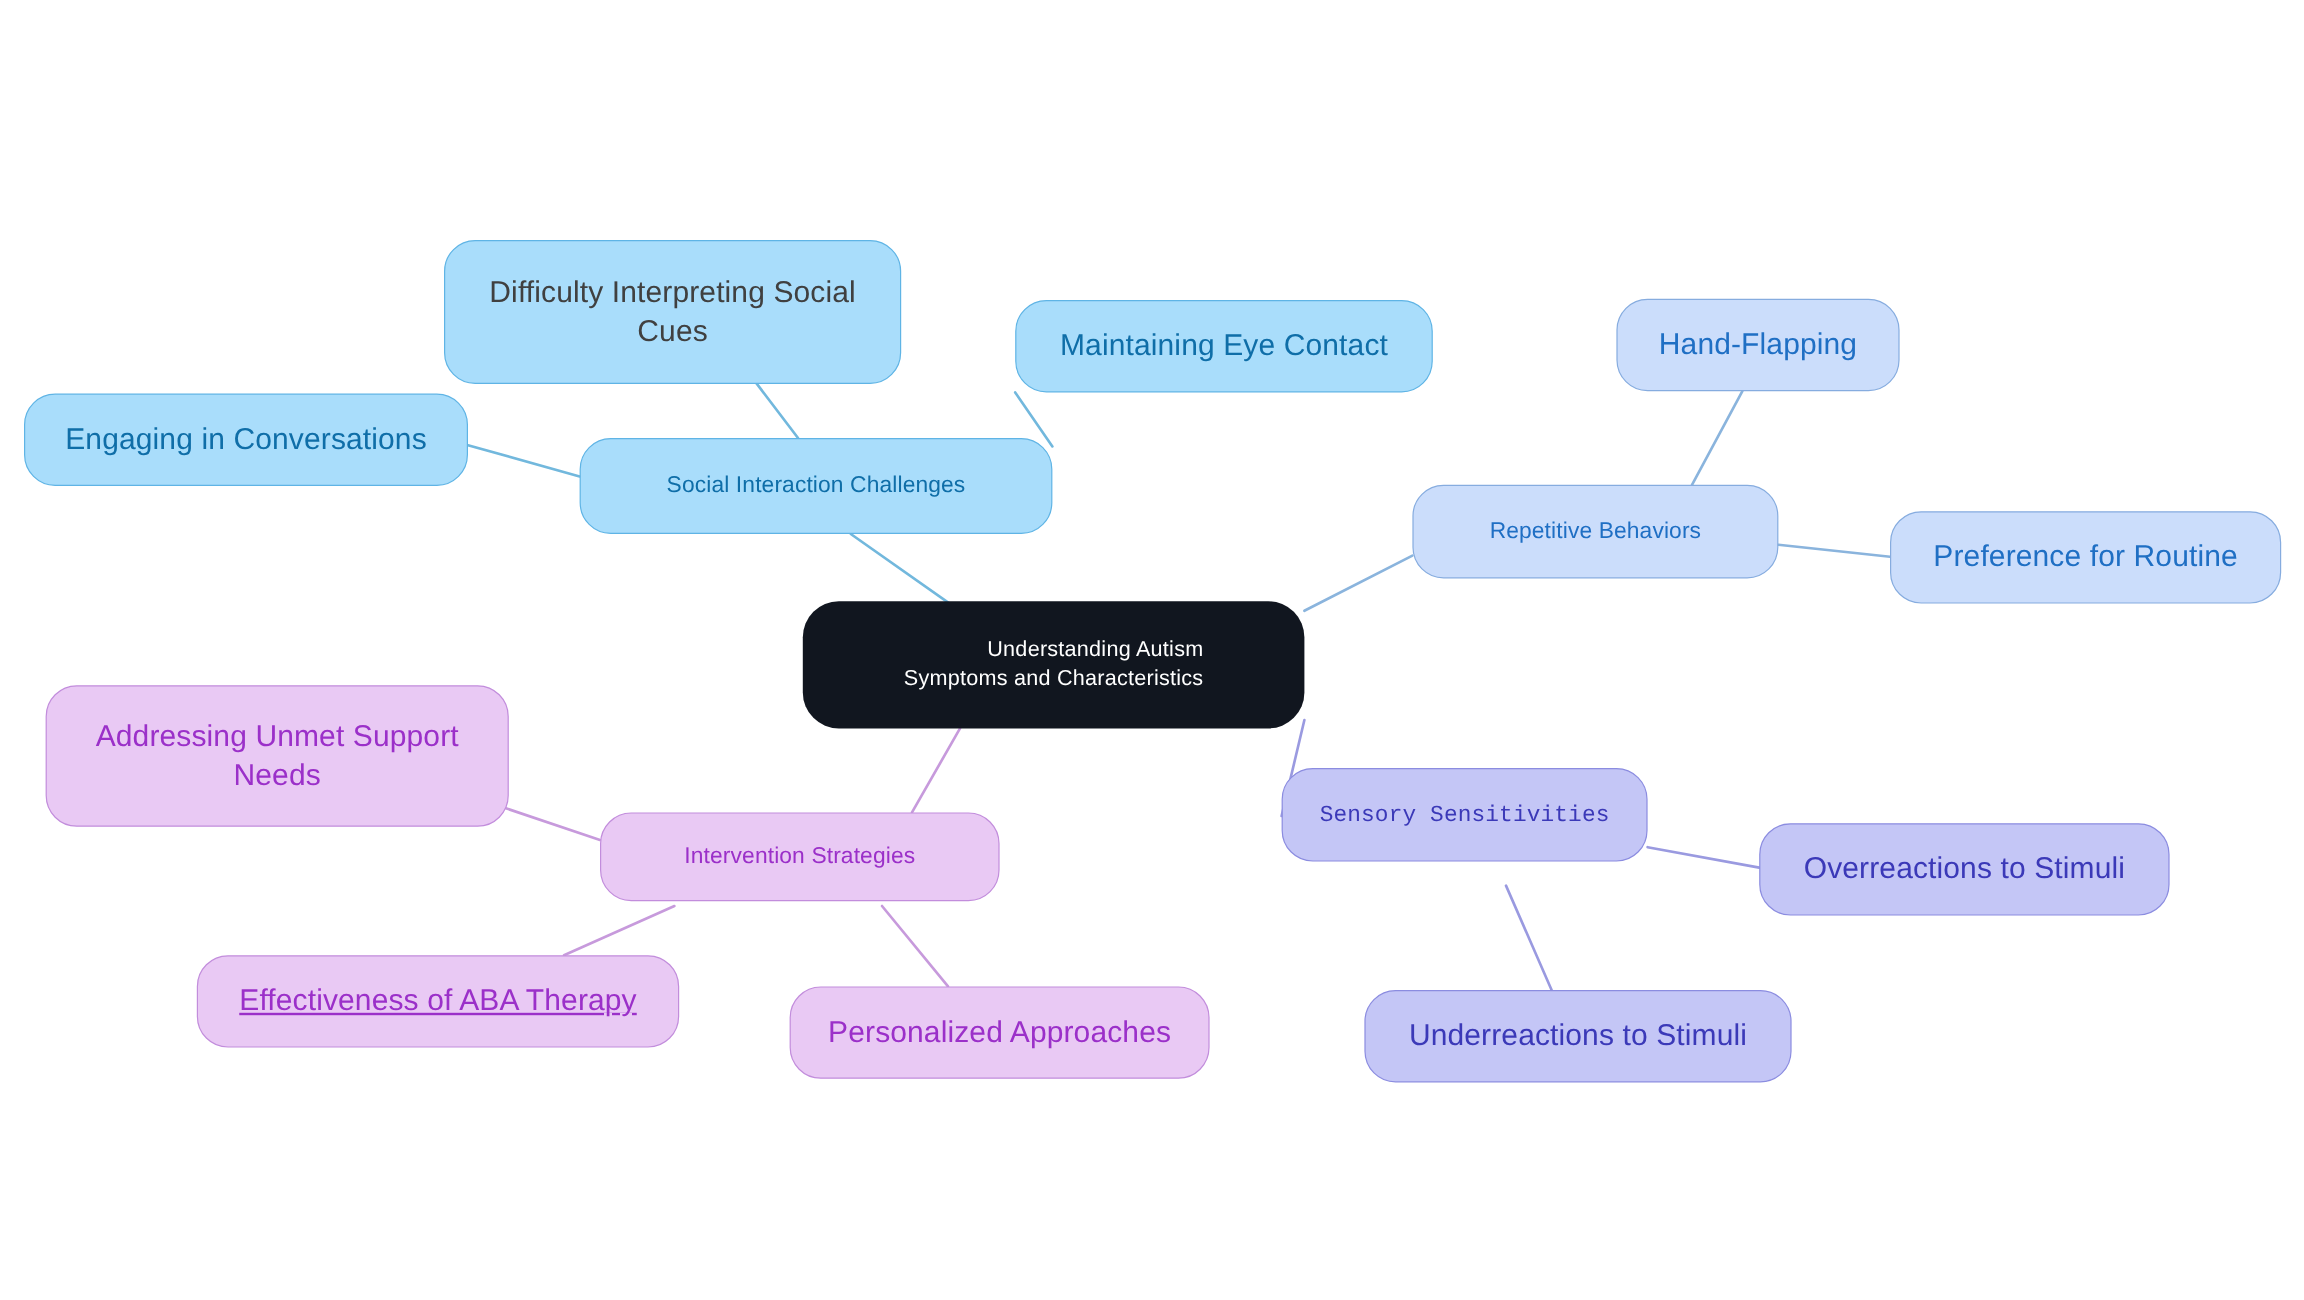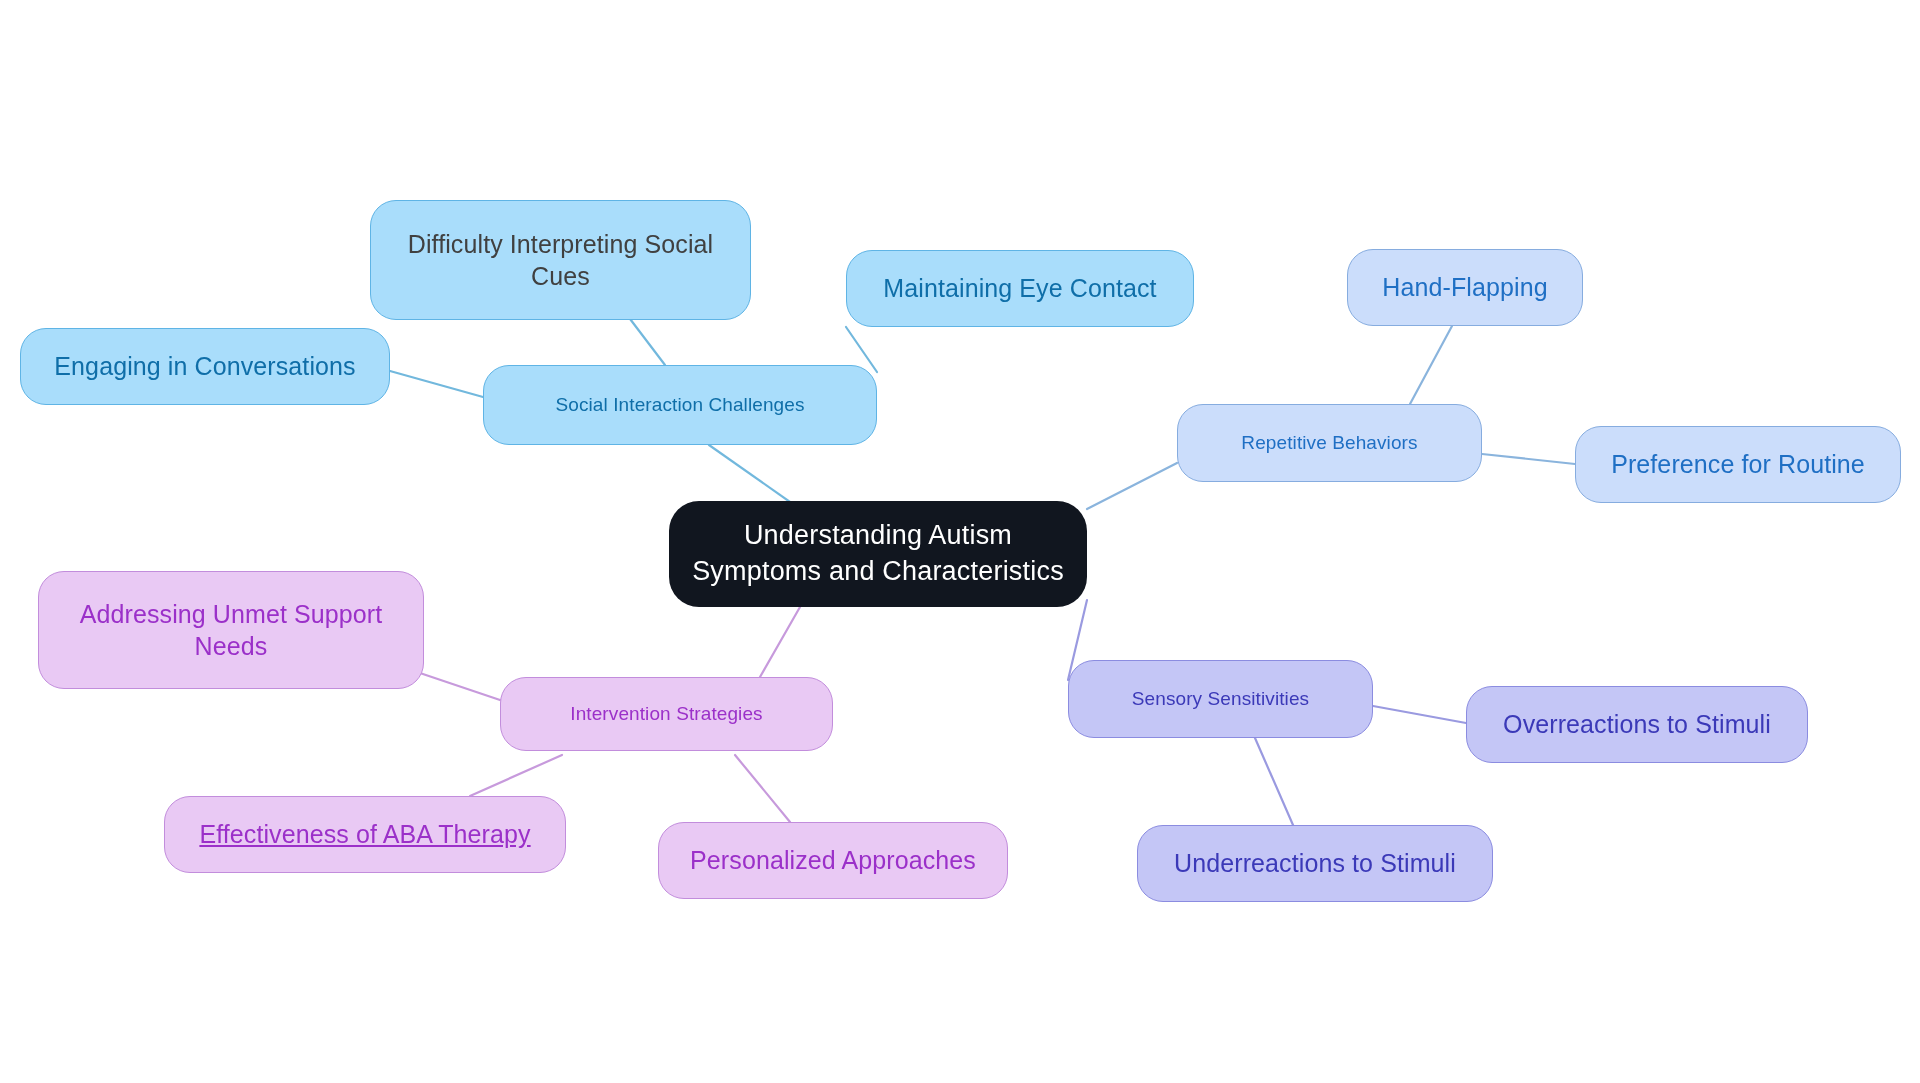--- a/index.html
+++ b/index.html
@@ -37,23 +37,24 @@
     border-style: solid;
     border-width: 1.6px;
     line-height: 1.3;
     padding: 6px 14px;
     white-space: pre-line;
     letter-spacing: 0.1px;
   }
   .node.root {
     border-radius: 30px;
     border-width: 0;
-    font-size: 27px;
+    font-size: 18px;
     letter-spacing: 0.2px;
     line-height: 1.32;
+    text-align: right;
   }
   .node.branch { font-size: 19px; }
   .node.leaf   { font-size: 25px; }
 </style>
 </head>
 <body>
 
 <div id="canvas" style="background: rgb(255, 255, 255);">
   <svg id="edges" viewBox="0 0 1920 1083">
       <line x1="800" y1="509" x2="709" y2="445" stroke="#72b8dd" stroke-width="2.2" stroke-linecap="round"></line>
@@ -73,21 +74,21 @@
     </svg>
   <div id="nodes">
       <div class="node root" style="left: 669px; top: 501px; width: 418px; height: 106px; background: rgb(17, 22, 31); border-color: rgb(17, 22, 31); color: rgb(255, 255, 255);"><span>Understanding Autism
 Symptoms and Characteristics</span></div>
       <div class="node branch" style="left: 483px; top: 365px; width: 394px; height: 80px; background: rgb(169, 221, 251); border-color: rgb(95, 180, 229); color: rgb(15, 110, 168);"><span>Social Interaction Challenges</span></div>
       <div class="node leaf" style="left: 370px; top: 164px; width: 381px; height: 120px; background: rgb(169, 221, 251); border-color: rgb(95, 180, 229); color: #404040; margin-top: 36px;"><span>Difficulty Interpreting Social
 Cues</span></div>
       <div class="node leaf" style="left: 846px; top: 250px; width: 348px; height: 77px; background: rgb(169, 221, 251); border-color: rgb(95, 180, 229); color: rgb(15, 110, 168);"><span>Maintaining Eye Contact</span></div>
       <div class="node leaf" style="left: 20px; top: 328px; width: 370px; height: 77px; background: rgb(169, 221, 251); border-color: rgb(95, 180, 229); color: rgb(15, 110, 168);"><span>Engaging in Conversations</span></div>
       <div class="node branch" style="left: 1177px; top: 404px; width: 305px; height: 78px; background: rgb(203, 221, 251); border-color: rgb(134, 172, 223); color: rgb(31, 111, 196);"><span>Repetitive Behaviors</span></div>
-      <div class="node branch" style="left: 1068px; top: 660px; width: 305px; height: 78px; background: rgb(196, 198, 246); border-color: rgb(139, 140, 224); color: rgb(59, 57, 184);"><span>Sensory Sensitivities</span></div>
+      <div class="node branch" style="left: 1068px; top: 640px; width: 305px; height: 78px; background: rgb(196, 198, 246); border-color: rgb(139, 140, 224); color: rgb(59, 57, 184); font-family: Liberation Mono, monospace;"><span>Sensory Sensitivities</span></div>
       <div class="node branch" style="left: 500px; top: 677px; width: 333px; height: 74px; background: rgb(233, 201, 244); border-color: rgb(194, 141, 220); color: rgb(155, 48, 201);"><span>Intervention Strategies</span></div>
       <div class="node leaf" style="left: 1347px; top: 249px; width: 236px; height: 77px; background: rgb(203, 221, 251); border-color: rgb(134, 172, 223); color: rgb(31, 111, 196);"><span>Hand-Flapping</span></div>
       <div class="node leaf" style="left: 1575px; top: 426px; width: 326px; height: 77px; background: rgb(203, 221, 251); border-color: rgb(134, 172, 223); color: rgb(31, 111, 196);"><span>Preference for Routine</span></div>
       <div class="node leaf" style="left: 1466px; top: 686px; width: 342px; height: 77px; background: rgb(196, 198, 246); border-color: rgb(139, 140, 224); color: rgb(59, 57, 184);"><span>Overreactions to Stimuli</span></div>
       <div class="node leaf" style="left: 1137px; top: 825px; width: 356px; height: 77px; background: rgb(196, 198, 246); border-color: rgb(139, 140, 224); color: rgb(59, 57, 184);"><span>Underreactions to Stimuli</span></div>
       <div class="node leaf" style="left: 38px; top: 571px; width: 386px; height: 118px; background: rgb(233, 201, 244); border-color: rgb(194, 141, 220); color: rgb(155, 48, 201);"><span>Addressing Unmet Support
 Needs</span></div>
       <div class="node leaf" style="left: 164px; top: 796px; width: 402px; height: 77px; background: rgb(233, 201, 244); border-color: rgb(194, 141, 220); color: rgb(155, 48, 201); text-decoration: underline;"><span>Effectiveness of ABA Therapy</span></div>
       <div class="node leaf" style="left: 658px; top: 822px; width: 350px; height: 77px; background: rgb(233, 201, 244); border-color: rgb(194, 141, 220); color: rgb(155, 48, 201);"><span>Personalized Approaches</span></div>
     </div>

